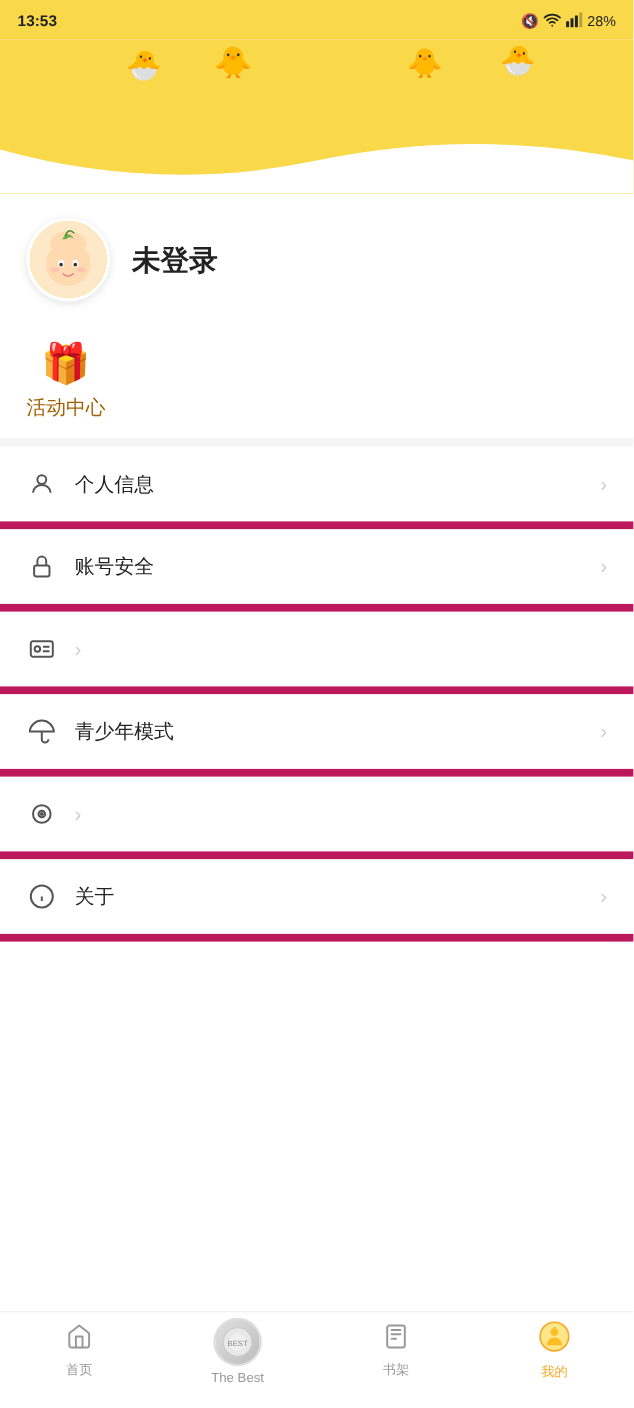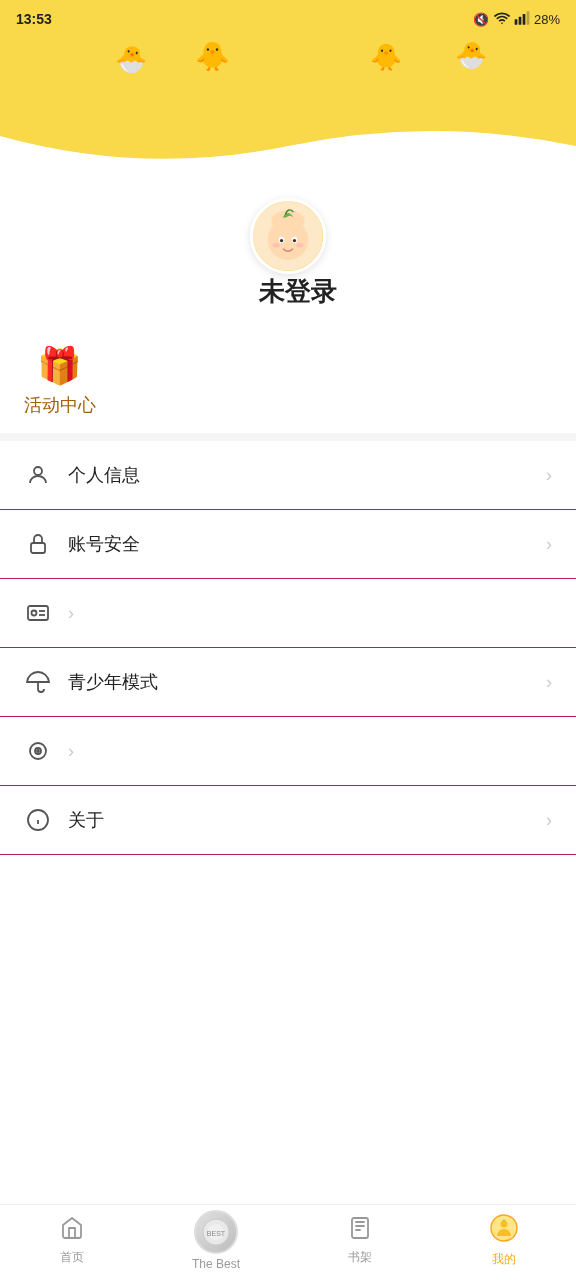--- a/index.html
+++ b/index.html
@@ -51,21 +51,20 @@
       width: 100%;
     }
 
     
     .profile-section {
       display: flex;
       align-items: center;
       padding: 24px 24px 16px;
       background: #fff;
       margin-top: -2px;
-      flex-direction: column;
     }
     .avatar-wrapper {
       width: 76px;
       height: 76px;
       border-radius: 50%;
       background: linear-gradient(135deg, #fde68a, #fbbf24);
       display: flex;
       align-items: center;
       justify-content: center;
       overflow: hidden;
@@ -101,21 +100,21 @@
     }
 
     
     .menu-list {
       background: #fff;
     }
     .menu-item {
       display: flex;
       align-items: center;
       padding: 20px 24px;
-      border-bottom: 1px solid #be185d;
+      border-bottom: 7px solid #be185d;
       cursor: pointer;
       position: relative;
     }
     .menu-icon {
       width: 28px;
       height: 28px;
       margin-right: 16px;
       display: flex;
       align-items: center;
       justify-content: center;
@@ -139,21 +138,21 @@
       margin-right: 8px;
     }
     .chevron {
       color: #ccc;
       font-size: 18px;
     }
 
     
     .bottom-nav {
       position: fixed;
-      bottom: 4px;
+      bottom: 16px;
       left: 0;
       width: 576px;
       height: 72px;
       background: #fff;
       border-top: 1px solid #eee;
       display: flex;
       align-items: center;
       justify-content: space-around;
     }
     .nav-item {

